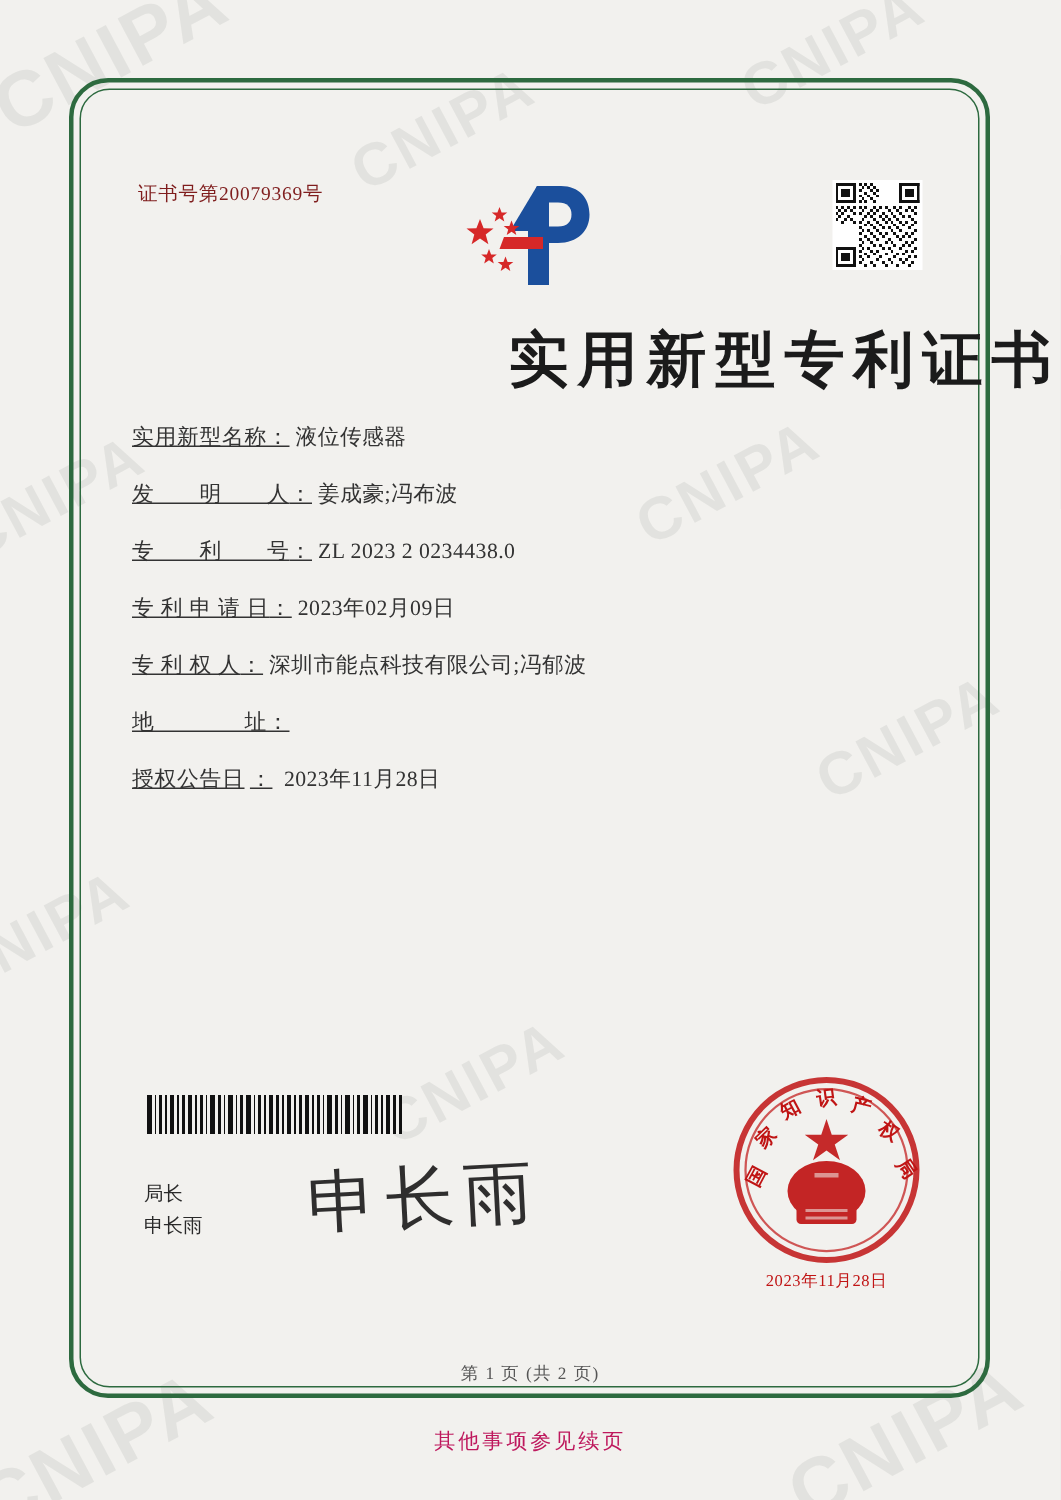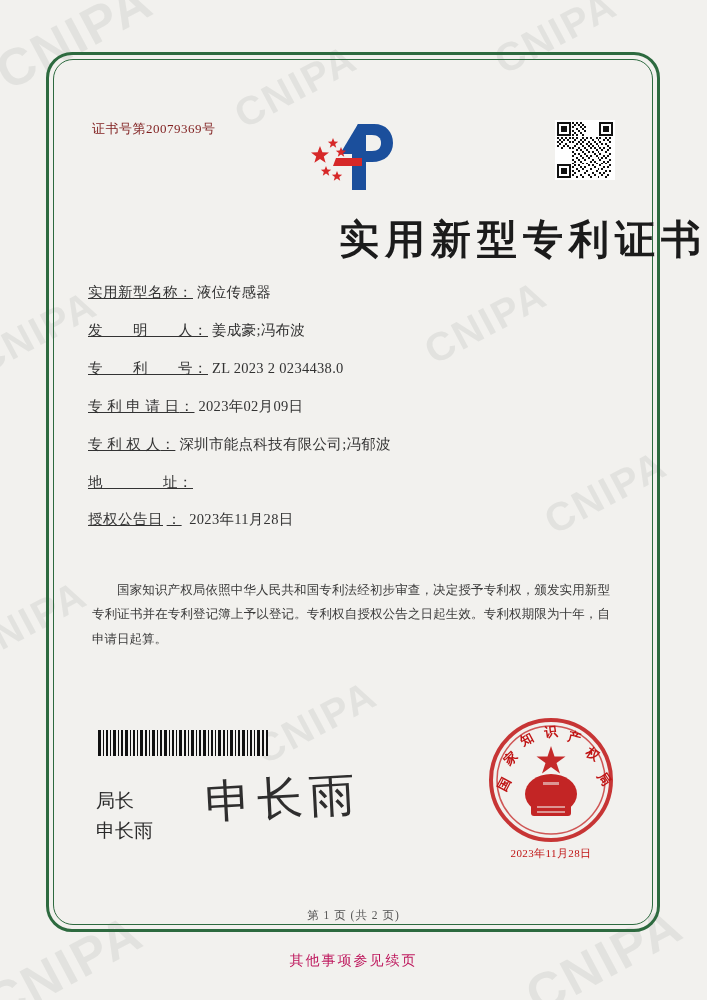--- a/index.html
+++ b/index.html
@@ -154,21 +154,21 @@
     top: 730px;
     width: 170px;
     height: 26px;
   }
 
   
   .sig-label {
     position: absolute;
     left: 96px;
     top: 786px;
-    font-size: 19px;
+    font-size: 13px;
     line-height: 1.6;
     color: #2a2a2a;
   }
   .sig-hand {
     position: absolute;
     left: 205px;
     top: 768px;
     font-size: 46px;
     color: #1a1a1a;
     font-family: "DejaVu Serif", serif;
@@ -487,21 +487,20 @@
       <div class="cell-a">
         <span class="field-label">授权公告日</span>
         <span class="field-label">：</span>
         <span class="field-value">2023年11月28日</span>
       </div>
     </div>
 
   </div>
 
   <div class="paras">
-    <p>国家知识产权局依照中华人民共和国专利法经初步审查，决定授予专利权，颁发实用新型专利证书并在专利登记簿上予以登记。专利权自授权公告之日起生效。专利权期限为十年，自申请日起算。</p>
   </div>
 
   <div class="barcode">
     <svg width="170" height="26" viewBox="0 0 170 26" shape-rendering="crispEdges">
       <rect width="170" height="26" fill="#f2f1ee"></rect>
       <g fill="#111">
         <rect x="0" y="0" width="3" height="26"></rect>
           <rect x="5" y="0" width="1" height="26"></rect>
         <rect x="8" y="0" width="2" height="26"></rect>
           <rect x="12" y="0" width="1" height="26"></rect>

